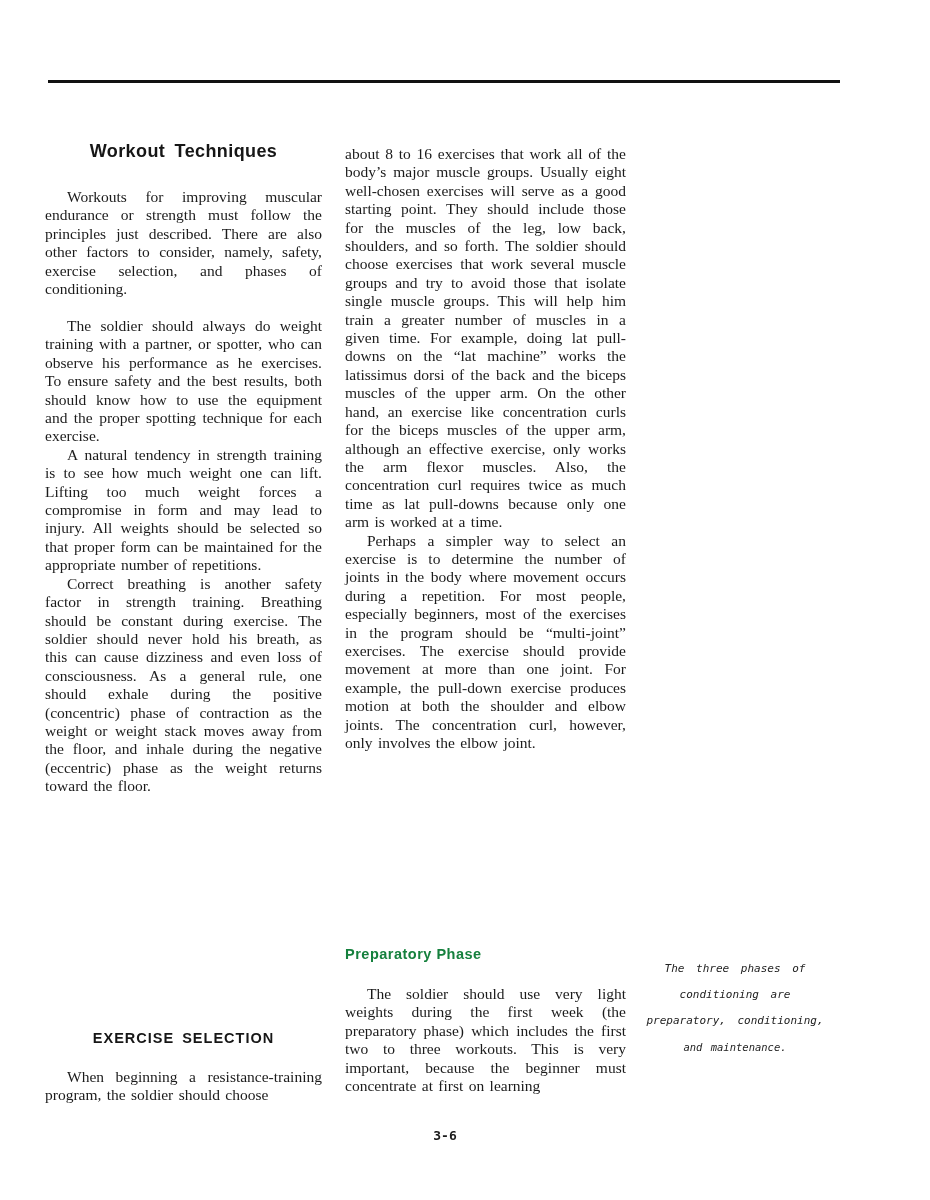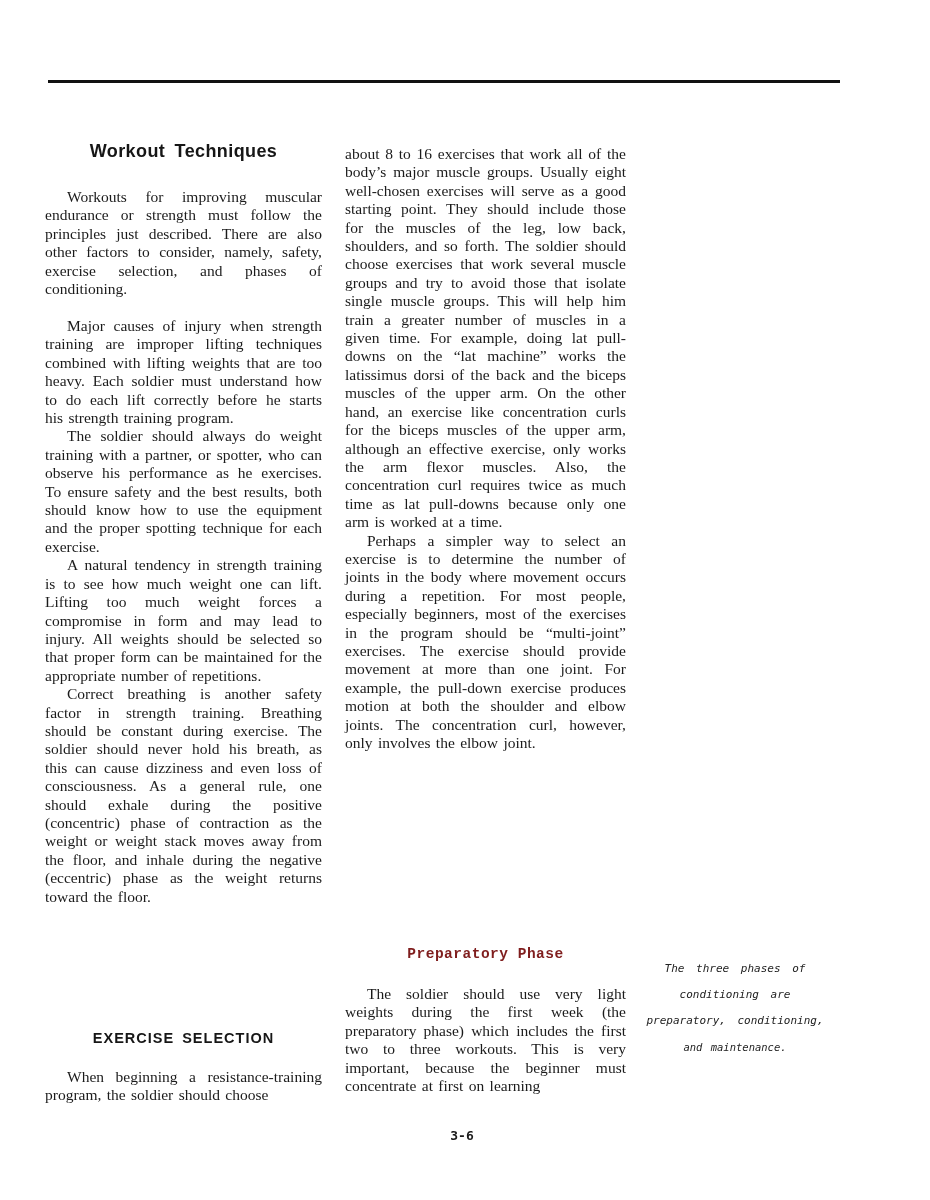--- a/index.html
+++ b/index.html
@@ -72,28 +72,28 @@
     font-family: "Liberation Serif", "DejaVu Serif", serif;
     letter-spacing: 0.5px;
   }
   h2.mixed-heading .sans-part {
     font-family: "Liberation Sans", "DejaVu Sans", sans-serif;
     font-weight: bold;
     font-size: 14.5px;
     letter-spacing: 1px;
   }
   h3.sub-heading {
-    font-family: Liberation Mono, monospace;
+    font-family: Liberation Sans, sans-serif;
     font-weight: bold;
     font-size: 14.5px;
     line-height: 17px;
-    text-align: center;
+    text-align: left;
     letter-spacing: 0.5px;
     margin: 0 0 22px 0;
-    color: #7f1d1d;
+    color: #15803d;
   }
   .para-stack p + p { margin-top: 0; }
 
   
   .margin-note {
     position: absolute;
     left: 626px;
     top: 956px;
     width: 218px;
     text-align: center;
@@ -107,21 +107,21 @@
     word-spacing: 5px;
   }
   .margin-note .note-line.small {
     font-size: 10.5px;
     word-spacing: 2px;
   }
 
   
   .footer-page-number {
     position: absolute;
-    left: 17px;
+    left: 0;
     top: 1128px;
     width: 890px;
     text-align: center;
     font-family: "DejaVu Sans Mono", "Liberation Mono", monospace;
     font-size: 13px;
     font-weight: bold;
     color: #1b1b1b;
   }
 </style>
 </head>
@@ -130,21 +130,20 @@
 <div class="page">
 
   <div class="top-rule"></div>
 
   <div class="block colw-left" style="left:45px; top:141px;">
     <h1 class="doc-title">Workout Techniques</h1>
     <p class="body-text indent">Workouts for improving muscular endurance or strength must follow the principles just described. There are also other factors to consider, namely, safety, exercise selection, and phases of conditioning.</p>
   </div>
 
   <div class="block colw-left para-stack" style="left:45px; top:317px;">
-    <p class="body-text indent">Major causes of injury when strength training are improper lifting techniques combined with lifting weights that are too heavy. Each soldier must understand how to do each lift correctly before he starts his strength training program.</p>
     <p class="body-text indent">The soldier should always do weight training with a partner, or spotter, who can observe his performance as he exercises. To ensure safety and the best results, both should know how to use the equipment and the proper spotting technique for each exercise.</p>
     <p class="body-text indent">A natural tendency in strength training is to see how much weight one can lift. Lifting too much weight forces a compromise in form and may lead to injury. All weights should be selected so that proper form can be maintained for the appropriate number of repetitions.</p>
     <p class="body-text indent">Correct breathing is another safety factor in strength training. Breathing should be constant during exercise. The soldier should never hold his breath, as this can cause dizziness and even loss of consciousness. As a general rule, one should exhale during the positive (concentric) phase of contraction as the weight or weight stack moves away from the floor, and inhale during the negative (eccentric) phase as the weight returns toward the floor.</p>
   </div>
 
   <div class="block colw-left" style="left:45px; top:1030px;">
     <h2 class="section-heading" style="margin-bottom:21px;">EXERCISE SELECTION</h2>
     <p class="body-text indent">When beginning a resistance-training program, the soldier should choose</p>
   </div>
 

